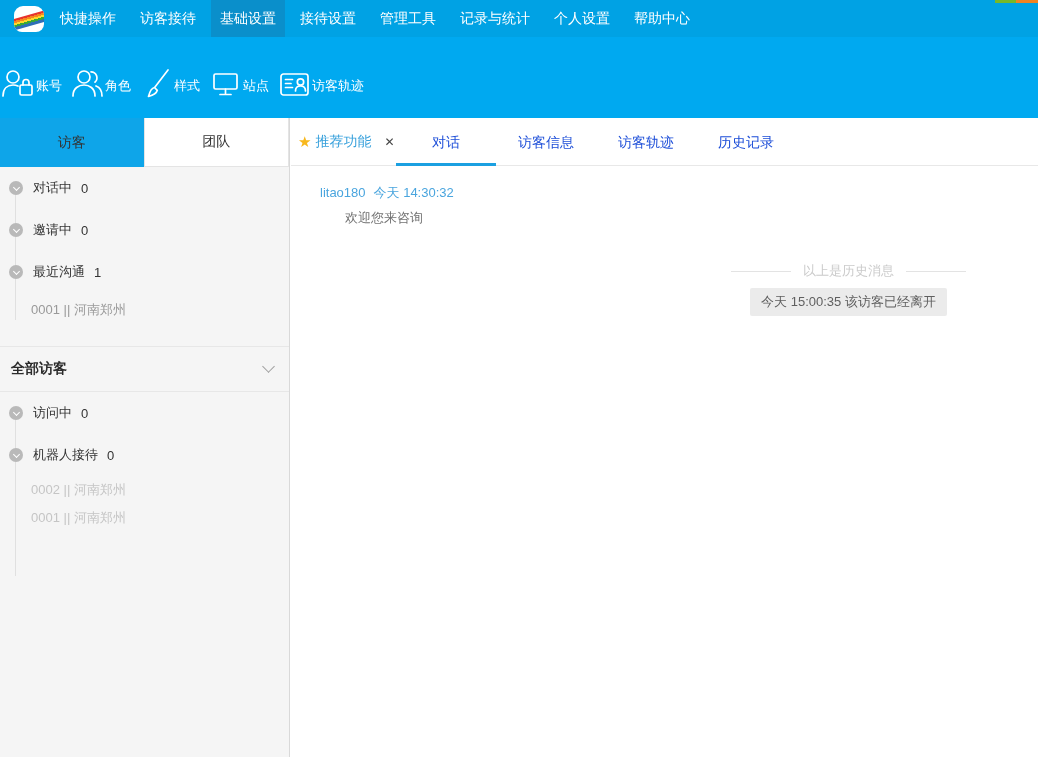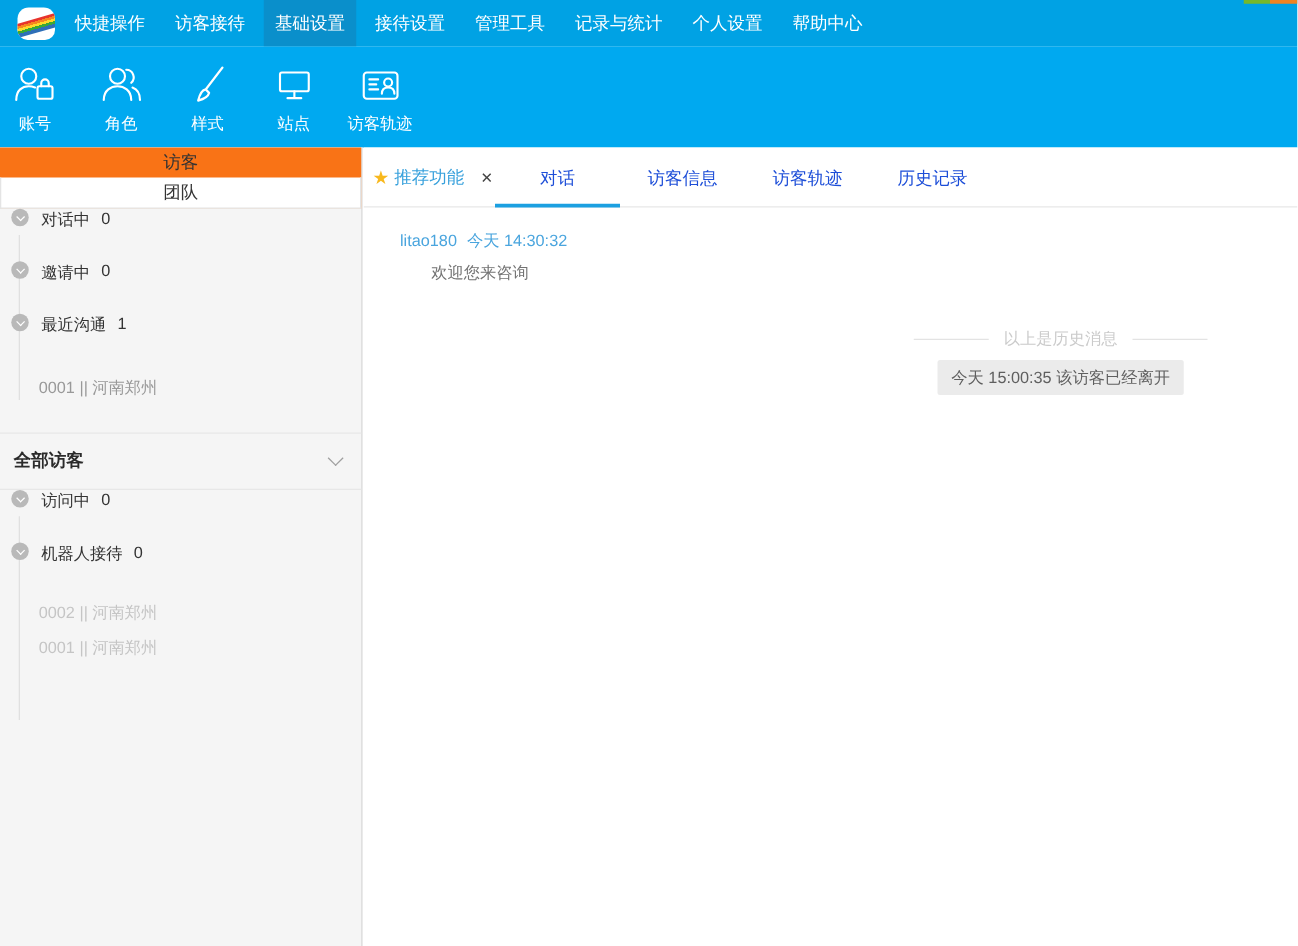--- a/index.html
+++ b/index.html
@@ -17,44 +17,44 @@
   .menu-item { color:#fff; font-size:14px; height:37px; line-height:37px;
     padding:0 9px; margin:0 3px; white-space:nowrap; cursor:default; }
   .menu-item.active { background:#0a8fcb; }
   .edge-strip { position:absolute; top:0; height:3px; }
   .strip-green { left:995px; width:21px; }
   .strip-orange { left:1016px; width:22px; }
 
   
   .toolbar { position:absolute; top:37px; left:0; right:0; height:81px;
     background:#00a9f0; display:flex; padding-top:13px; }
-  .tool-btn { width:56px; display:flex; flex-direction:column; align-items:center; cursor:default; }
+  .tool-btn { width:56px; display:flex; flex-direction:row; align-items:center; cursor:default; }
   .tool-btn + .tool-btn { margin-left:13px; }
   .tool-icon { width:36px; height:36px; display:flex; align-items:center; justify-content:center; }
   .tool-icon svg { stroke:#fff; fill:none; stroke-width:1.7; stroke-linecap:round; stroke-linejoin:round; }
   .tool-label { color:#fff; font-size:13px; margin-top:4px; white-space:nowrap; }
 
   
   .sidebar { position:absolute; top:118px; left:0; width:290px; bottom:0;
     background:#f5f5f5; border-right:1px solid #d9d9d9; }
-  .side-tabs { height:49px; display:flex; background:#f97316;flex-direction:column; }
+  .side-tabs { height:49px; display:flex; background:#0ea5e9; }
   .side-tab { flex:1; display:flex; align-items:center; justify-content:center;
     font-size:14px; color:#333; cursor:default; }
   .side-tab.inactive { background:#fff; border:1px solid #e4e4e4; border-top:none; }
   .section-header { height:46px; display:flex; align-items:center; justify-content:space-between;
     padding:0 16px 0 11px; border-bottom:1px solid #e7e7e7; font-size:14px; font-weight:bold;
     color:#2b2b2b; cursor:default; }
   .section-header.with-top { border-top:1px solid #e7e7e7; }
   .chev-down { width:9px; height:9px; border-right:1.5px solid #9f9f9f;
     border-bottom:1.5px solid #9f9f9f; transform:rotate(45deg); margin-top:-5px; }
   .group { position:relative; }
   .tree-line { position:absolute; left:15px; width:1px; background:#e0e0e0; }
   .group1 .tree-line { top:21px; height:132px; }
   .group2 .tree-line { top:21px; height:163px; }
-  .item-row { height:42px; display:flex; padding-left:9px;
+  .item-row { height:42px; display:flex; align-items:center; padding-left:9px;
     font-size:13px; color:#333; position:relative; cursor:default; }
   .circle-icon { width:14px; height:14px; border-radius:50%; background:#b9b9b9;
     display:flex; align-items:center; justify-content:center; margin-right:10px;
     position:relative; z-index:1; flex:0 0 auto; }
   .circle-icon i { display:block; width:5px; height:5px; border-right:1.3px solid #fff;
     border-bottom:1.3px solid #fff; transform:rotate(45deg); margin-top:-2px; }
   .item-count { margin-left:9px; }
   .visitor-row { height:34px; line-height:34px; padding-left:31px; font-size:13px;
     color:#999; position:relative; z-index:1; cursor:default; }
   .visitor-row.muted { height:28px; line-height:28px; color:#c5c5c5; }

